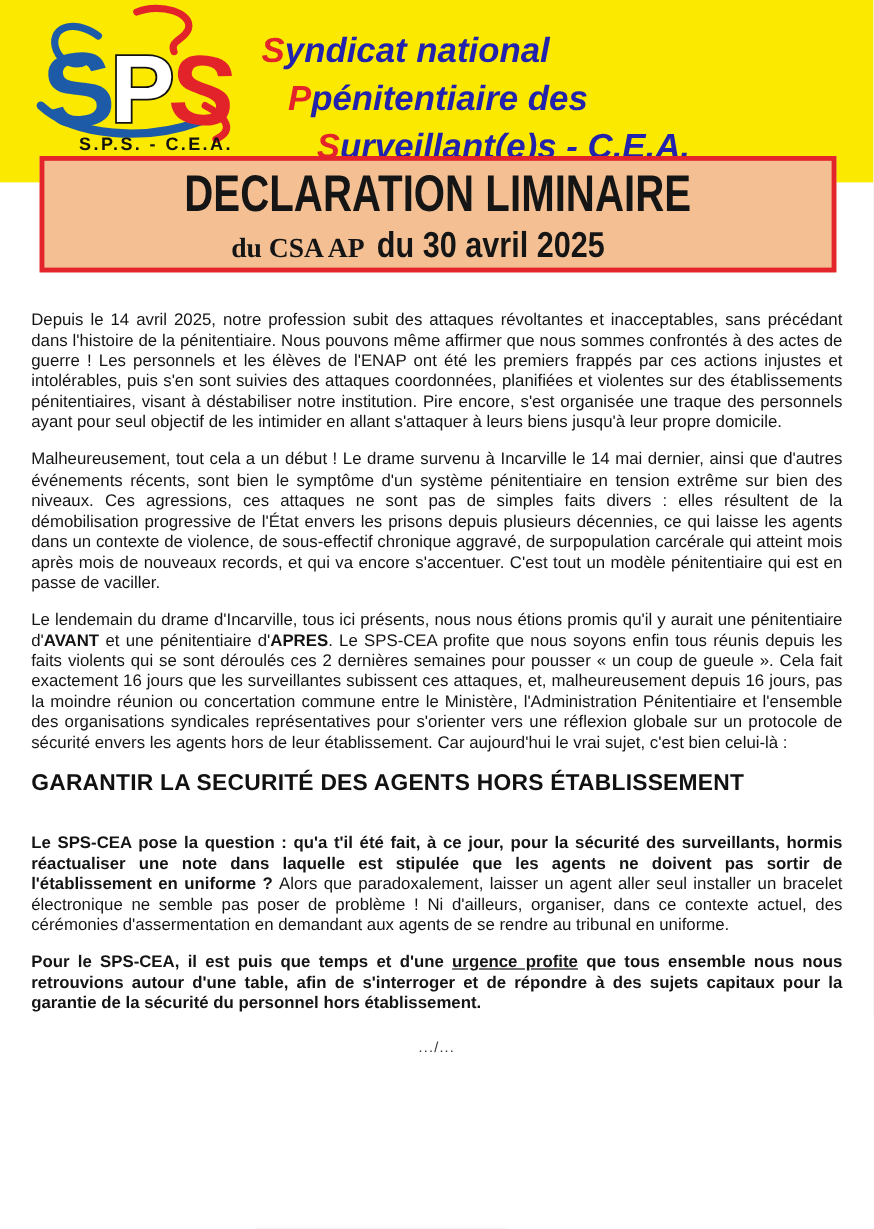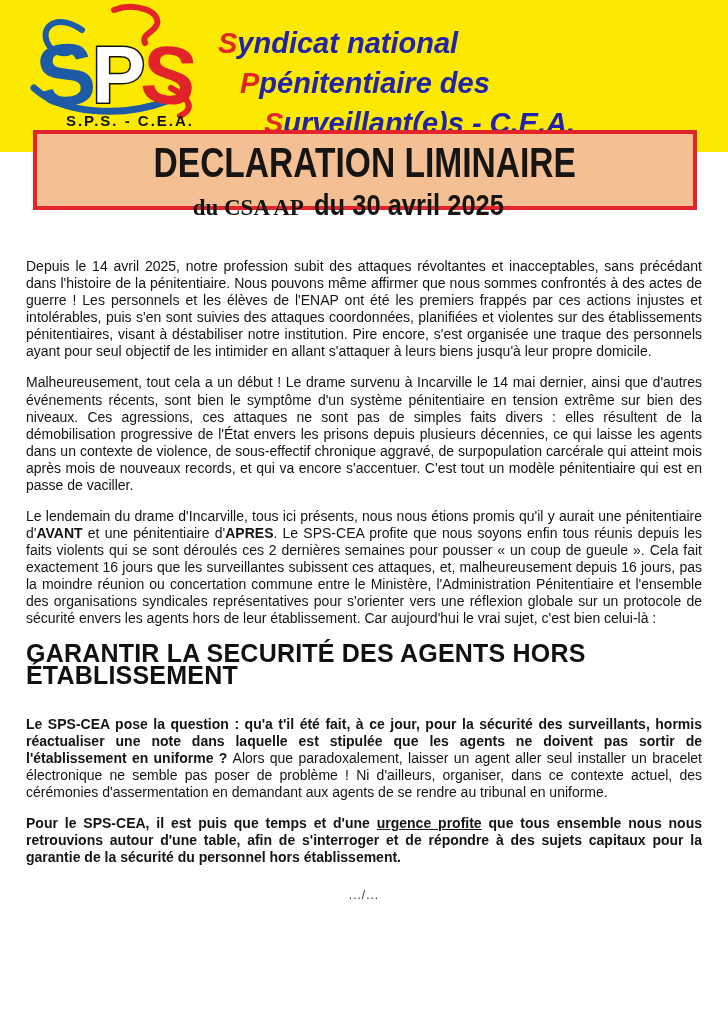--- a/index.html
+++ b/index.html
@@ -20,21 +20,21 @@
   .banner-title{
     position:absolute;left:218px;top:12px;
     font-size:29px;line-height:40px;font-weight:700;font-style:italic;
     color:#2222AC;white-space:nowrap;margin-top:11px;
   }
   .banner-line.indent-1{padding-left:22px;}
   .banner-line.indent-2{padding-left:46px;}
   .banner-lead{color:#E3242B;}
   
   .title-box{
-    position:absolute;left:33px;top:130px;width:664px;height:80px;
+    position:absolute;left:33px;top:130px;width:664px;height:97px;
     box-sizing:border-box;background:#F4C093;border:4px solid #E3242B;
     text-align:center;
   }
   .tb-line1{margin-top:5px;}
   .tb-line1 span{
     display:inline-block;font-weight:700;font-size:43px;line-height:46px;
     letter-spacing:0px;transform:scaleX(0.78);transform-origin:center;
     white-space:nowrap;color:#151515;
   }
   .tb-line2{margin-top:3px;white-space:nowrap;color:#151515;}
@@ -43,21 +43,21 @@
     display:inline-block;font-weight:700;font-size:30px;margin-left:10px;
     transform:scaleX(0.85);transform-origin:left center;
   }
   
   .body{
     position:absolute;left:26px;top:258px;width:676px;
     font-size:14px;line-height:1.22;text-align:justify;color:#141414;
   }
   .body p{margin:0 0 14px 0;}
   .body h2{
-    font-size:25px;line-height:22px;font-weight:700;margin:6px 0 30px 0;
+    font-size:19px;line-height:22px;font-weight:700;margin:6px 0 30px 0;
     text-align:left;letter-spacing:0.2px;color:#111;
   }
   .seg-b{font-weight:700;}
   .seg-u{text-decoration:underline;}
   .continuation{
     text-align:center;font-size:12px;letter-spacing:1px;color:#333;
     margin-top:22px;
   }
 </style>
 </head>

